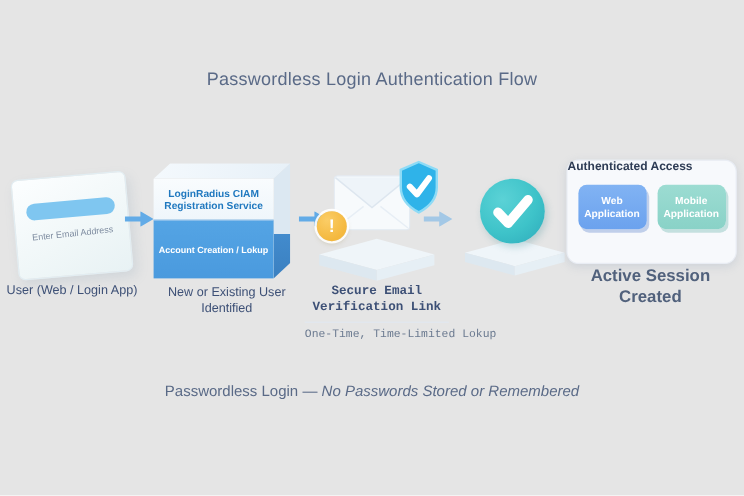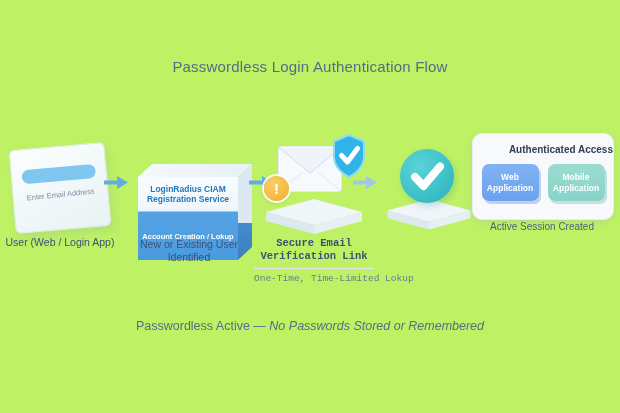--- a/index.html
+++ b/index.html
@@ -1,17 +1,17 @@
 <!DOCTYPE html>
 <html style="--title-text: #5a6a87; --caption-dark: #3d5076; --caption-gray: #6b7a90; --arrow-blue: #62abe7; --arrow-light: #a3c8e6; --ciam-header-text: #1f78bf; --ciam-bar: #4a9ade; --input-blue: #7fc6f0; --badge-orange: #f4b83e; --shield-blue: #2fb3e9; --check-teal: #3ec3c9; --web-button: #6ba2ee; --mobile-button: #89d2c7; --card-bg: #f7f9fc;"><head>
 <meta charset="utf-8">
 <style>
   html,body { margin:0; padding:0; background:#fff; }
   .canvas {
-    position:relative; width:620px; height:413px; background:#bef264;
+    position:relative; width:620px; height:413px; background:#e5e5e5;
     font-family:"Liberation Sans", sans-serif; overflow:hidden;
   }
   .page-title {
     position:absolute; left:0; right:0; top:58px; margin:0;
     text-align:center; font-size:15px; font-weight:500;
     color:var(--title-text,#5a6a87); letter-spacing:.2px;
   }
 
   
   .arrow { position:absolute; width:24px; height:13px; }
@@ -39,21 +39,21 @@
   
   .caption {
     position:absolute; text-align:center; font-size:10.5px; line-height:1.25;
     color:var(--caption-dark,#3d5076);
   }
   .caption.bold { font-weight:700; }
   .sub-divider { width:100%; height:1px; background:#e2e8f0; margin:5px auto 4px; }
   .sub-caption { font-size:9.5px; font-weight:400; color:var(--caption-gray,#6b7a90); white-space:nowrap; }
 
   
-  .step-ciam { position:absolute; left:138px; top:136px; width:114px; height:120px;margin-top:28px; }
+  .step-ciam { position:absolute; left:128px; top:136px; width:114px; height:120px; }
   .ciam-top {
     position:absolute; inset:0;
     clip-path:polygon(0px 13px,14px 0px,114px 0px,100px 13px);
     background:linear-gradient(100deg,#f4f9fd,#e5eff7);
   }
   .ciam-side {
     position:absolute; inset:0;
     clip-path:polygon(100px 13px,114px 0px,114px 83px,100px 96px);
     background:linear-gradient(180deg,#dce8f2 0%,#dce8f2 49%,#428bcd 49%,#3679b8 100%);
   }
@@ -95,21 +95,21 @@
     box-shadow:2px 3px 6px rgba(80,150,160,.3);
   }
   .check-circle svg { position:absolute; inset:0; }
 
   
   .access-card {
     position:absolute; left:472px; top:133px; width:140px; height:85px;
     background:var(--card-bg,#f7f9fc); border:1px solid #e9edf4; border-radius:10px;
     box-shadow:0 2px 7px rgba(150,165,185,.28);
   }
-  .access-title { margin-top:10px; text-align:right; font-size:10px; font-weight:700; color:#2e3c55; }
+  .access-title { margin-top:0; text-align:left; font-size:10px; font-weight:700; color:#2e3c55; }
   .access-buttons { display:flex; justify-content:center; gap:9px; margin-top:9px; }
   .app-btn {
     width:57px; height:37px; border-radius:7px; color:#fff; font-size:8.5px; font-weight:700;
     display:flex; align-items:center; justify-content:center; text-align:center; line-height:1.25;
   }
   .app-btn.web {
     background:linear-gradient(180deg,#81b3f3,var(--web-button,#6ba2ee));
     box-shadow:2px 3px 0 rgba(90,130,200,.35);
   }
   .app-btn.mobile {
@@ -213,19 +213,19 @@
     </div>
   </div>
 
   <div class="access-card">
     <div class="access-title">Authenticated Access</div>
     <div class="access-buttons">
       <div class="app-btn web">Web Application</div>
       <div class="app-btn mobile">Mobile Application</div>
     </div>
   </div>
-  <div class="caption" style="left:472px; top:221px; width:140px; font-weight:400; color:#51617c; font-size:10px;">Active Session Created</div>
+  <div class="caption" style="left:472px; top:221px; width:140px; font-weight:700; color:#51617c; font-size:14px;">Active Session Created</div>
 
   <div class="footer-caption">
-    <span>Passwordless Active — </span><span class="it">No Passwords Stored or Remembered</span>
+    <span>Passwordless Login — </span><span class="it">No Passwords Stored or Remembered</span>
   </div>
 
 </div>
 
 </body></html>

